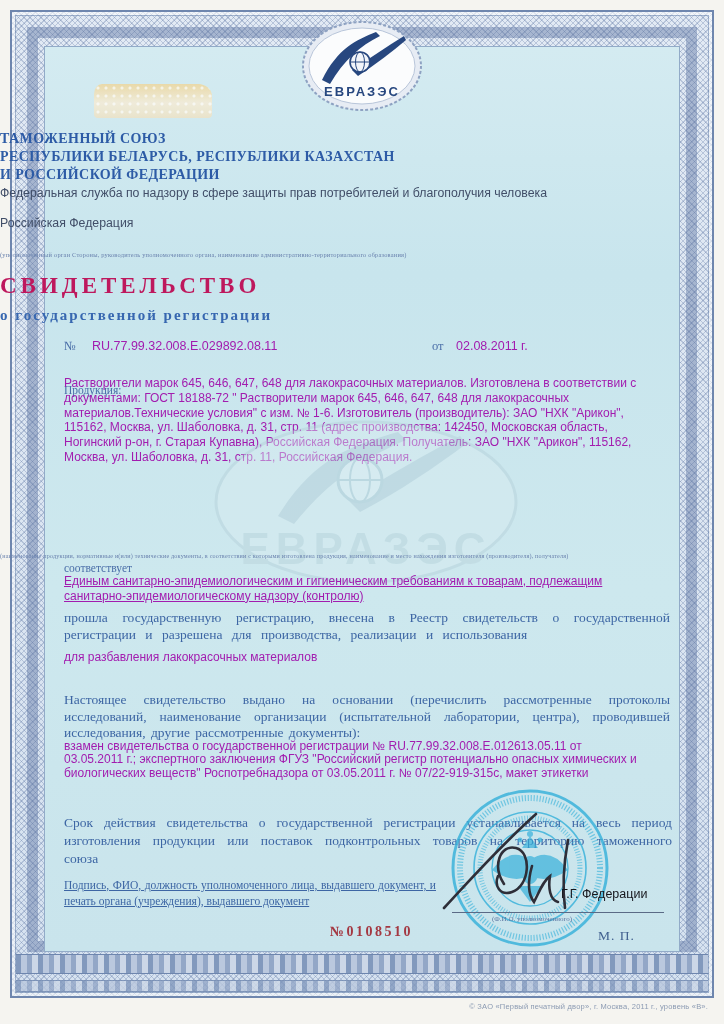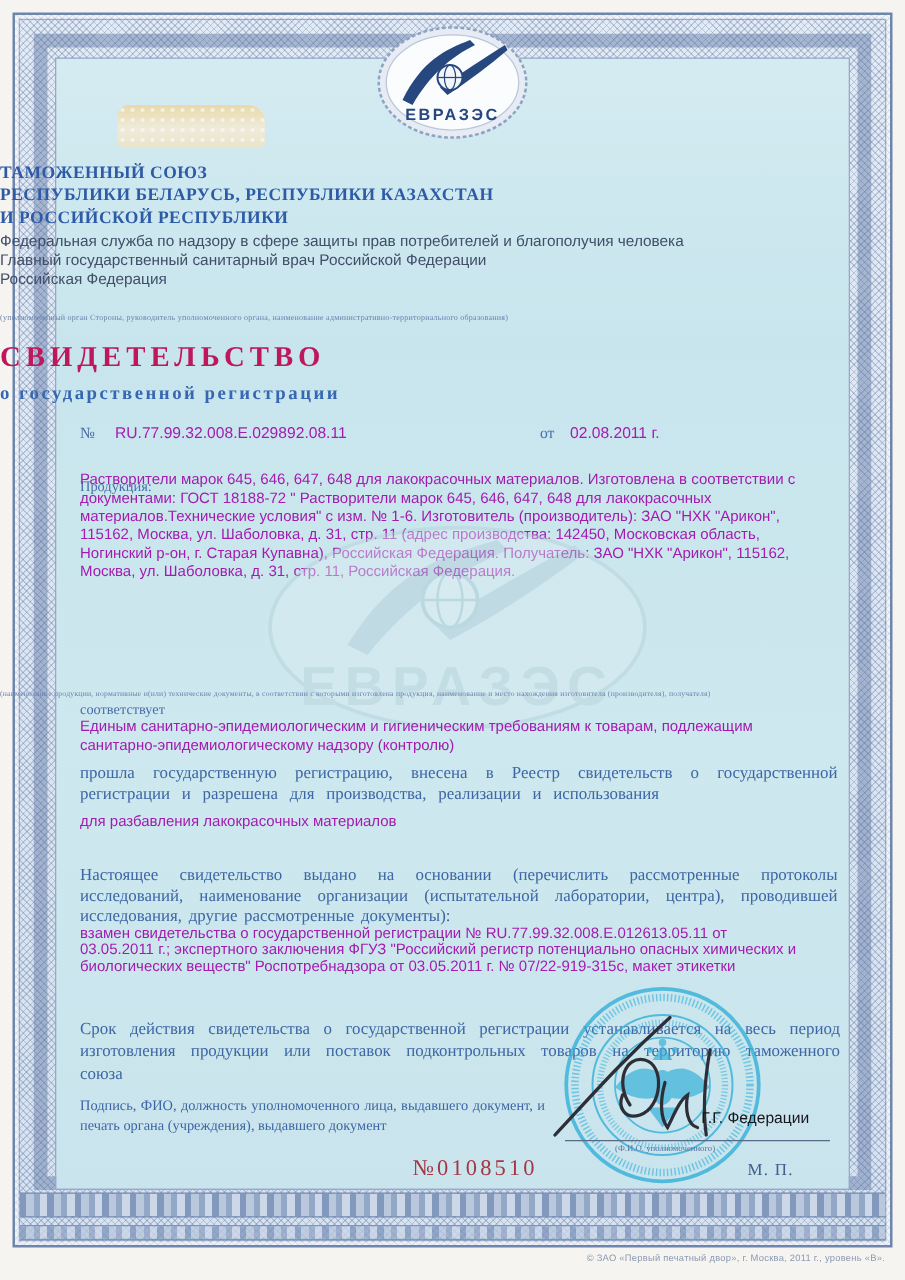--- a/index.html
+++ b/index.html
@@ -75,21 +75,21 @@
   .subtitle{ color:#3767b0; font-weight:bold; font-size:15px; letter-spacing:2px; }
 
   .lbl  { color:#4a6ea8; font-size:12.5px; }
   .typed{ color:#a21caf; font-size:12px; line-height:14.8px; }
 
   .tpl {
     color:#3d66a4; font-size:13.5px; line-height:16.5px;
     text-align:justify; text-align-last:left;
   }
 
-  .serial { color:#a43842; font-size:18px; letter-spacing:2.5px; font-weight:normal; }
+  .serial { color:#a43842; font-size:14px; letter-spacing:2.5px; font-weight:bold; }
   .mp     { color:#41608f; font-size:13.5px; letter-spacing:1px; }
   .signer { color:#16161c; font-size:12.5px; }
   .sig-line { border-top:1px solid #5a6a86; }
   .sig-line-caption { color:#5a74a0; font-size:7px; }
 
   .copyright {
     position:absolute; right:16px; top:1002px;
     color:#8b9ab2; font-size:7.5px; letter-spacing:.2px;
   }
 
@@ -119,24 +119,23 @@
         <path d="M52,50 C70,38 88,26 104,16 L106,20 C92,32 76,44 58,56 Z" fill="#27477f"></path>
         <circle cx="60" cy="42" r="10" fill="#f2f5fa" stroke="#27477f" stroke-width="1.6"></circle>
         <ellipse cx="60" cy="42" rx="4.5" ry="10" fill="none" stroke="#27477f" stroke-width="1"></ellipse>
         <line x1="50" y1="42" x2="70" y2="42" stroke="#27477f" stroke-width="1"></line>
         <text x="62" y="76" text-anchor="middle" font-family="Liberation Sans, sans-serif" font-size="13" font-weight="bold" letter-spacing="2" fill="#27477f">ЕВРАЗЭС</text>
       </svg>
     </div>
 
     <div class="abs center serif hdr-line" style="top:130px;">ТАМОЖЕННЫЙ СОЮЗ</div>
     <div class="abs center serif hdr-line" style="top:148px;">РЕСПУБЛИКИ БЕЛАРУСЬ, РЕСПУБЛИКИ КАЗАХСТАН</div>
-    <div class="abs center serif hdr-line" style="top:166px;">И РОССИЙСКОЙ РЕСПУБЛИКИ</div>
+    <div class="abs center serif hdr-line" style="top:166px;">И РОССИЙСКОЙ ФЕДЕРАЦИИ</div>
 
     <div class="abs center sans org-line" style="top:186px;">Федеральная служба по надзору в сфере защиты прав потребителей и благополучия человека</div>
-    <div class="abs center sans org-line" style="top:201px;">Главный государственный санитарный врач Российской Федерации</div>
     <div class="abs center sans org-line" style="top:216px;">Российская Федерация</div>
 
     <div class="abs center serif tiny-caption" style="top:251px;">(уполномоченный орган Стороны, руководитель уполномоченного органа, наименование административно-территориального образования)</div>
 
     <div class="abs center serif title" style="top:273px;">СВИДЕТЕЛЬСТВО</div>
     <div class="abs center serif subtitle" style="top:307px;">о государственной регистрации</div>
 
     <div class="abs serif lbl" style="left:64px; top:339px;">№</div>
     <div class="abs sans typed" style="left:92px; top:339px; font-size:12.5px;">RU.77.99.32.008.Е.029892.08.11</div>
     <div class="abs serif lbl" style="left:432px; top:339px;">от</div>
@@ -152,21 +151,21 @@
         <path d="M140,82 C180,58 218,36 252,18 L258,26 C226,50 190,74 152,94 Z" fill="#b2ccd7"></path>
         <circle cx="152" cy="62" r="22" fill="#e4f1f5" stroke="#a8c6d2" stroke-width="3"></circle>
         <ellipse cx="152" cy="62" rx="10" ry="22" fill="none" stroke="#a8c6d2" stroke-width="2"></ellipse>
         <line x1="130" y1="62" x2="174" y2="62" stroke="#a8c6d2" stroke-width="2"></line>
         <text x="158" y="146" text-anchor="middle" font-family="Liberation Sans, sans-serif" font-size="44" font-weight="bold" letter-spacing="6" fill="#b7d1da">ЕВРАЗЭС</text>
       </svg>
     </div>
 
     <div class="abs center serif tiny-caption" style="top:553px; font-size:6.1px;">(наименование продукции, нормативные и(или) технические документы, в соответствии с которыми изготовлена продукция, наименование и место нахождения изготовителя (производителя), получателя)</div>
     <div class="abs serif lbl" style="left:64px; top:562px; font-size:11.5px;">соответствует</div>
-    <div class="abs sans typed" style="left:64px; top:574px; width:600px;">Единым санитарно-эпидемиологическим и гигиеническим требованиям к товарам, подлежащим санитарно-эпидемиологическому надзору (контролю)</div>
+    <div class="abs sans typed" style="left:64px; top:574px; width:600px;text-decoration:underline;">Единым санитарно-эпидемиологическим и гигиеническим требованиям к товарам, подлежащим санитарно-эпидемиологическому надзору (контролю)</div>
 
     <div class="abs serif tpl" style="left:64px; top:610px; width:606px; word-spacing:6px;">прошла государственную регистрацию, внесена в Реестр свидетельств о государственной регистрации и разрешена для производства, реализации и использования</div>
     <div class="abs sans typed" style="left:64px; top:650px; width:600px;">для разбавления лакокрасочных материалов</div>
 
     <div class="abs serif tpl" style="left:64px; top:692px; width:606px; word-spacing:2px;">Настоящее свидетельство выдано на основании (перечислить рассмотренные протоколы исследований, наименование организации (испытательной лаборатории, центра), проводившей исследования, другие рассмотренные документы):</div>
     <div class="abs sans typed" style="left:64px; top:740px; width:578px; line-height:13.4px;">взамен свидетельства о государственной регистрации № RU.77.99.32.008.Е.012613.05.11 от 03.05.2011 г.; экспертного заключения ФГУЗ "Российский регистр потенциально опасных химических и биологических веществ" Роспотребнадзора от 03.05.2011 г. № 07/22-919-315с, макет этикетки</div>
 
     <div class="abs serif tpl" style="left:64px; top:814px; width:608px; word-spacing:4px; line-height:18px;">Срок действия свидетельства о государственной регистрации устанавливается на весь период изготовления продукции или поставок подконтрольных товаров на территорию таможенного союза</div>
 
     <div class="abs" style="left:448px; top:786px; opacity:.8;">
@@ -183,21 +182,21 @@
           <path d="M44,84 Q62,60 82,74 Q102,60 120,84 Q100,98 82,90 Q64,98 44,84 Z"></path>
           <path d="M74,62 L82,50 L90,62 Z"></path>
           <circle cx="82" cy="48" r="3"></circle>
           <circle cx="72" cy="54" r="2.4"></circle>
           <circle cx="92" cy="54" r="2.4"></circle>
           <path d="M70,100 L82,116 L94,100 Z"></path>
         </g>
       </svg>
     </div>
 
-    <div class="abs serif" style="left:64px; top:878px; width:372px; color:#3d66a4; font-size:11.5px; line-height:15.5px; text-align:justify;">Подпись, ФИО, должность уполномоченного лица, выдавшего документ, и печать органа (учреждения), выдавшего документ</div>
+    <div class="abs serif" style="left:64px; top:878px; width:372px; color:#3d66a4; font-size:11.5px; line-height:15.5px; text-align:justify;text-decoration:underline;">Подпись, ФИО, должность уполномоченного лица, выдавшего документ, и печать органа (учреждения), выдавшего документ</div>
 
     <div class="abs" style="left:438px; top:804px;">
       <svg width="160" height="126" viewBox="0 0 160 126">
         <g stroke="#2e2e38" stroke-width="2.6" fill="none" stroke-linecap="round">
           <path d="M6,104 C34,74 58,46 98,10"></path>
           <path d="M66,80 C54,62 62,40 78,44 C94,48 92,82 74,88 C62,92 56,82 60,72"></path>
           <path d="M94,62 C90,76 90,90 96,98 C102,86 106,76 112,72 C110,84 112,96 120,98"></path>
           <path d="M130,36 C126,58 124,82 127,104"></path>
         </g>
       </svg>

